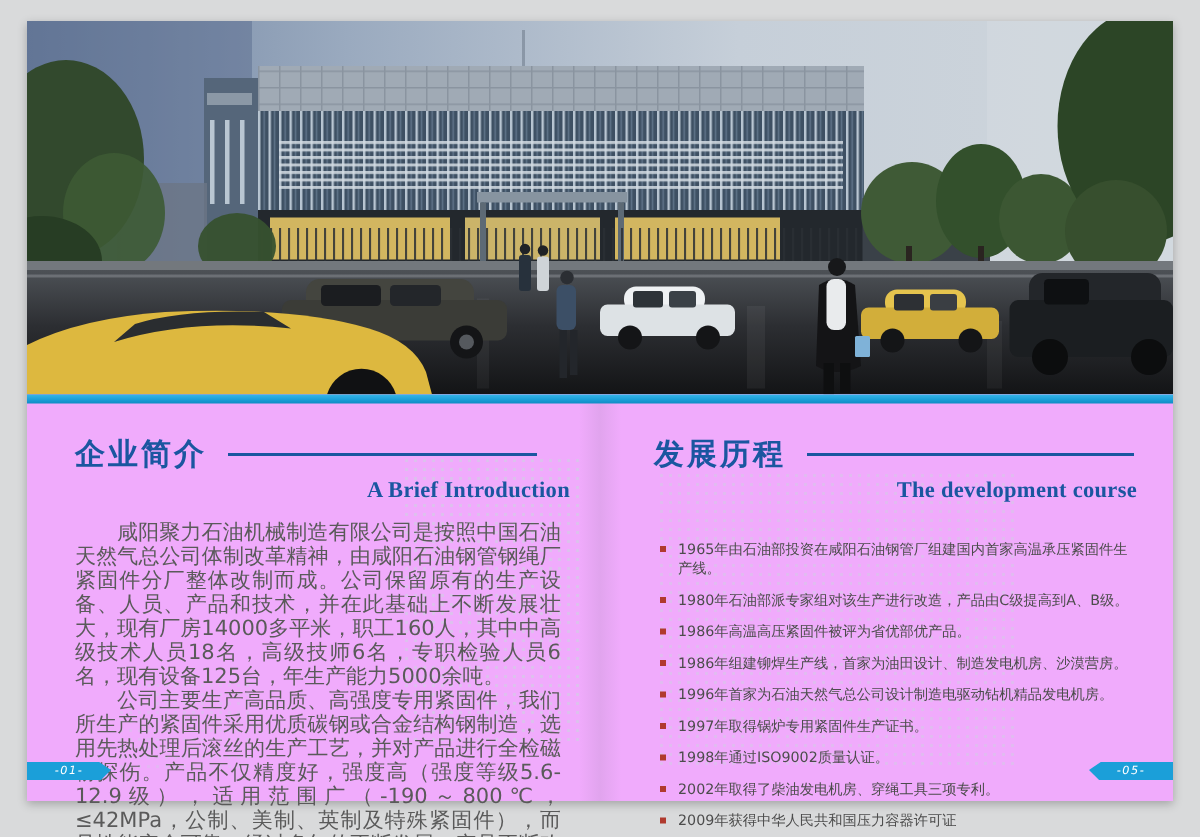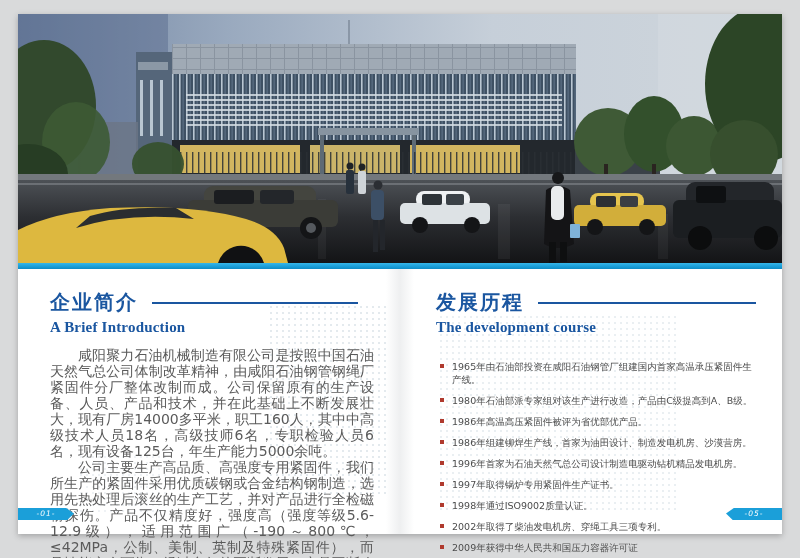--- a/index.html
+++ b/index.html
@@ -11,21 +11,21 @@
   }
   *{margin:0;padding:0;box-sizing:border-box;}
   html,body{width:800px;height:558px;overflow:hidden;}
   body{
     background:var(--page-bg);
     font-family:"DejaVu Sans","Liberation Sans",sans-serif;
     position:relative;
   }
   .spread{
     position:absolute;left:18px;top:14px;width:764px;height:520px;
-    background:#ffffff;box-shadow:0 2px 6px rgba(0,0,0,.25);
+    background:#f0abfc;box-shadow:0 2px 6px rgba(0,0,0,.25);
   }
   
   .photo{position:absolute;left:0;top:0;width:764px;height:249px;overflow:hidden;}
   .photo svg{display:block;width:100%;height:100%;}
   .stripe{
     position:absolute;left:0;top:249px;width:764px;height:6px;
     background:linear-gradient(180deg,#36b6e8 0%,var(--accent-cyan) 55%,#0f8cc4 100%);
   }
   
   .gutter{
@@ -49,21 +49,21 @@
   .title-zh{
     font-size:20px;font-weight:bold;color:var(--heading-blue);
     letter-spacing:2px;white-space:nowrap;
   }
   .rule{flex:1;height:2px;background:var(--heading-blue);margin-left:14px;}
   .page-left .rule{margin-right:22px;}
   .page-right .rule{margin-right:2px;}
   .title-en{
     font-family:"Liberation Serif","DejaVu Serif",serif;
     font-size:15px;font-weight:bold;color:var(--heading-blue);
-    margin-top:3px;letter-spacing:.2px;
+    margin-top:3px;letter-spacing:.2px;text-align:right;
   }
   
   .body-text{margin-top:11px;width:324px;}
   .body-text p{
     font-size:14px;line-height:16px;color:var(--body-text);
     text-indent:2em;text-align:justify;
   }
   
   .timeline{list-style:none;margin-top:24px;}
   .timeline li{

